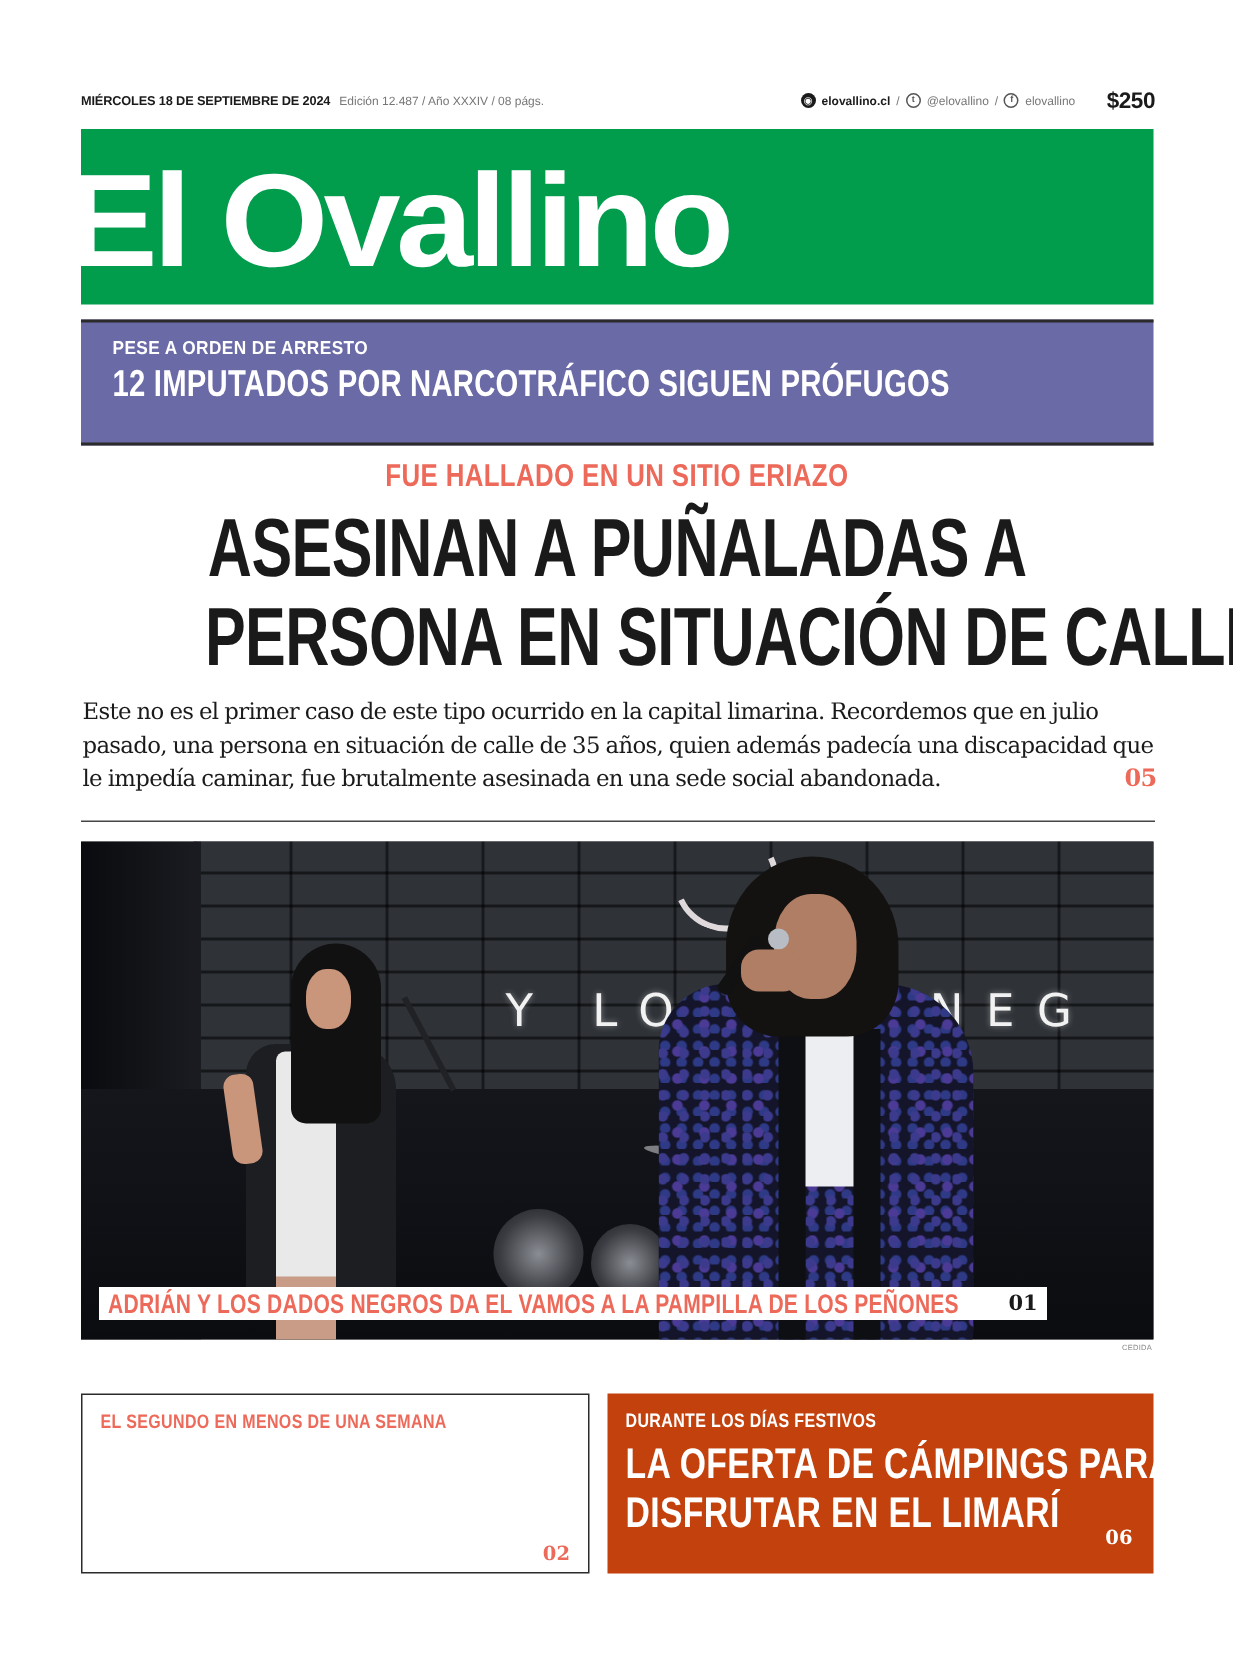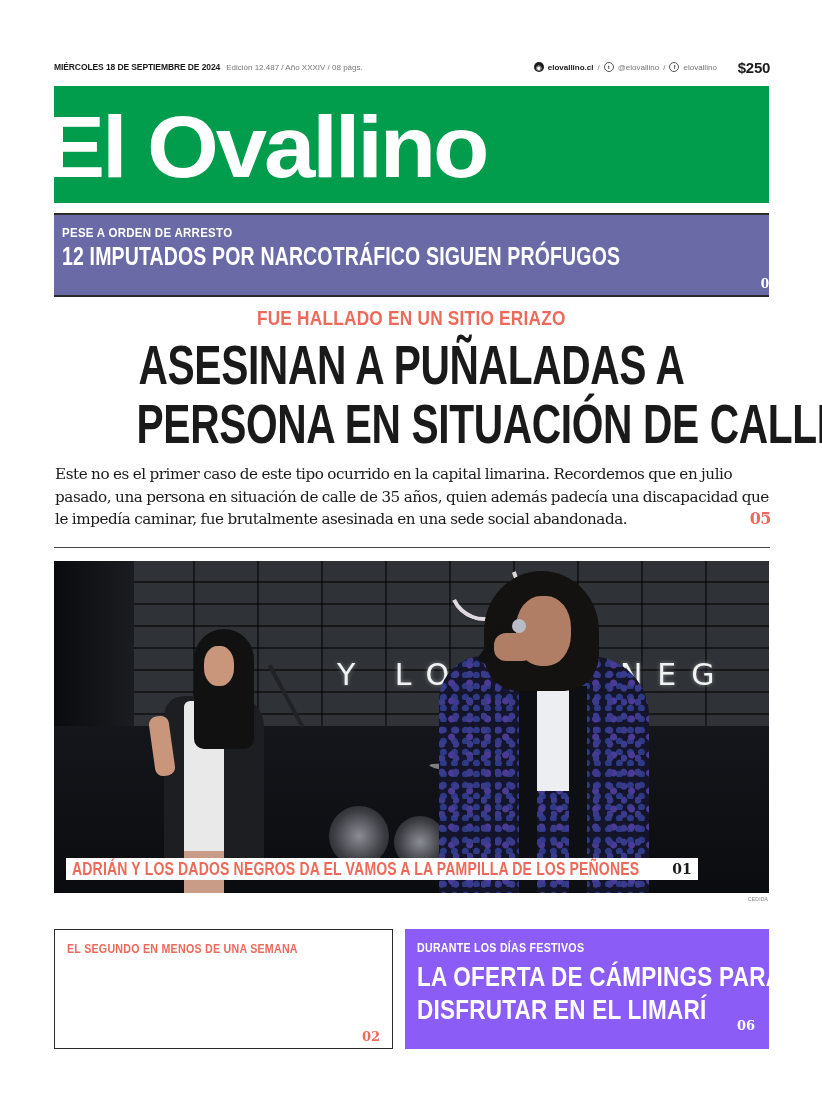--- a/index.html
+++ b/index.html
@@ -23,21 +23,21 @@
     
     .masthead { position: absolute; left: 54px; top: 86px; width: 715px; height: 117px; background: #019c4c; display: flex; align-items: center; justify-content: flex-start; }
     .masthead-title { font-family: "Liberation Sans", sans-serif; font-weight: 700; font-size: 88px; color: #ffffff; letter-spacing: -3px; transform: scaleX(1.05); line-height: 1; margin-top: 4px; }
 
     
     .teaser { position: absolute; left: 54px; top: 213px; width: 715px; height: 84px; border-top: 2px solid #2b2b2b; border-bottom: 2px solid #2b2b2b; display: flex; background: #6a6aa6; }
     .teaser-photo { width: 123px; height: 100%; position: relative; overflow: hidden;
       background:
         linear-gradient(180deg, #b7c9d6 0%, #cfd9e0 28%, #8a8f94 32%, #4b5057 55%, #2c3036 75%, #a89a7f 85%, #c9b895 100%); }
     .teaser-photo .car { position: absolute; background: #3a3f47; border-radius: 4px 8px 2px 2px; }
-    .teaser-body { flex: 1; padding: 8px 12px 0 8px; position: relative; }
+    .teaser-body { flex: 1; padding: 8px 12px 0 21px; position: relative; }
     .teaser-kicker { font-family: "Liberation Sans", sans-serif; font-weight: 700; font-size: 12.5px; color: #ffffff; letter-spacing: 0.3px; transform: scaleX(0.92); transform-origin: left; display: inline-block; }
     .teaser-headline { font-family: "Liberation Sans", sans-serif; font-weight: 700; font-size: 25px; color: #ffffff; transform: scaleX(0.78); transform-origin: left; white-space: nowrap; display: inline-block; margin-top: 1px; letter-spacing: 0.2px; }
     .teaser-page { position: absolute; right: 12px; bottom: 4px; font-family: "DejaVu Serif", serif; font-weight: 700; font-size: 12px; color: #fff; }
 
     
     .kicker-main { position: absolute; left: 54px; top: 306px; width: 715px; text-align: center; }
     .kicker-main span { display: inline-block; font-family: "Liberation Sans", sans-serif; font-weight: 700; font-size: 21px; color: #ed6a5a; transform: scaleX(0.82); letter-spacing: 0.3px; }
     .headline-main { position: absolute; left: 40px; top: 336px; width: 743px; text-align: center; }
     .headline-main div { font-family: "Liberation Sans", sans-serif; font-weight: 700; font-size: 55px; line-height: 59px; color: #1a1a1a; transform: scaleX(0.74); letter-spacing: -0.5px; white-space: nowrap; }
     .lede { position: absolute; left: 55px; top: 463px; width: 716px; font-family: "DejaVu Serif", serif; font-size: 15.2px; line-height: 22.5px; color: #1a1a1a; letter-spacing: -0.45px; word-spacing: -0.5px; }
@@ -86,21 +86,21 @@
     .singer-mic { position: absolute; left: 435px; top: 60px; width: 10px; height: 45px; background: #111; border-radius: 4px; transform: rotate(35deg); }
     .singer-mic-head { position: absolute; left: 458px; top: 58px; width: 14px; height: 14px; background: #b8bcc4; border-radius: 50%; }
 
     .photo-caption { position: absolute; left: 12px; top: 297px; height: 22px; background: #ffffff; display: flex; align-items: center; padding: 0 6px 0 6px; }
     .photo-caption-text { font-family: "Liberation Sans", sans-serif; font-weight: 700; font-size: 18px; color: #ed6a5a; transform: scaleX(0.78); transform-origin: left; white-space: nowrap; display: inline-block; letter-spacing: 0.2px; margin-right: -131px; }
     .photo-caption-page { font-family: "DejaVu Serif", serif; font-weight: 700; font-size: 14px; color: #1a1a1a; margin-left: 4px; }
     .photo-credit { position: absolute; left: 748px; top: 896px; font-family: "Liberation Sans", sans-serif; font-size: 5px; color: #888; letter-spacing: 0.2px; }
 
     
     .box-left { position: absolute; left: 54px; top: 929px; width: 339px; height: 120px; border: 1px solid #2b2b2b; background: #fff; padding: 9px 0 0 12px; }
-    .box-right { position: absolute; left: 405px; top: 929px; width: 364px; height: 120px; background: #8b5cf6; padding: 9px 0 0 12px; }
+    .box-right { position: absolute; left: 405px; top: 929px; width: 364px; height: 120px; background: #c2410c; padding: 9px 0 0 12px; }
     .box-kicker { font-family: "Liberation Sans", sans-serif; font-weight: 700; font-size: 13px; transform: scaleX(0.82); transform-origin: left; white-space: nowrap; display: inline-block; letter-spacing: 0.3px; }
     .box-left .box-kicker { color: #ed6a5a; }
     .box-right .box-kicker { color: #ffffff; }
     .box-headline { margin-top: 4px; }
     .box-headline div { font-family: "Liberation Sans", sans-serif; font-weight: 700; font-size: 27px; line-height: 32px; transform: scaleX(0.78); transform-origin: left; white-space: nowrap; letter-spacing: 0.3px; }
     .box-left .box-headline div { color: #1a1a1a; }
     .box-right .box-headline div { color: #ffffff; font-size: 28.5px; line-height: 33px; transform: scaleX(0.79); }
     .box-page { position: absolute; font-family: "DejaVu Serif", serif; font-weight: 700; font-size: 13px; }
     .box-left .box-page { right: 12px; bottom: 4px; color: #ed6a5a; }
     .box-right .box-page { right: 14px; bottom: 16px; color: #ffffff; }

